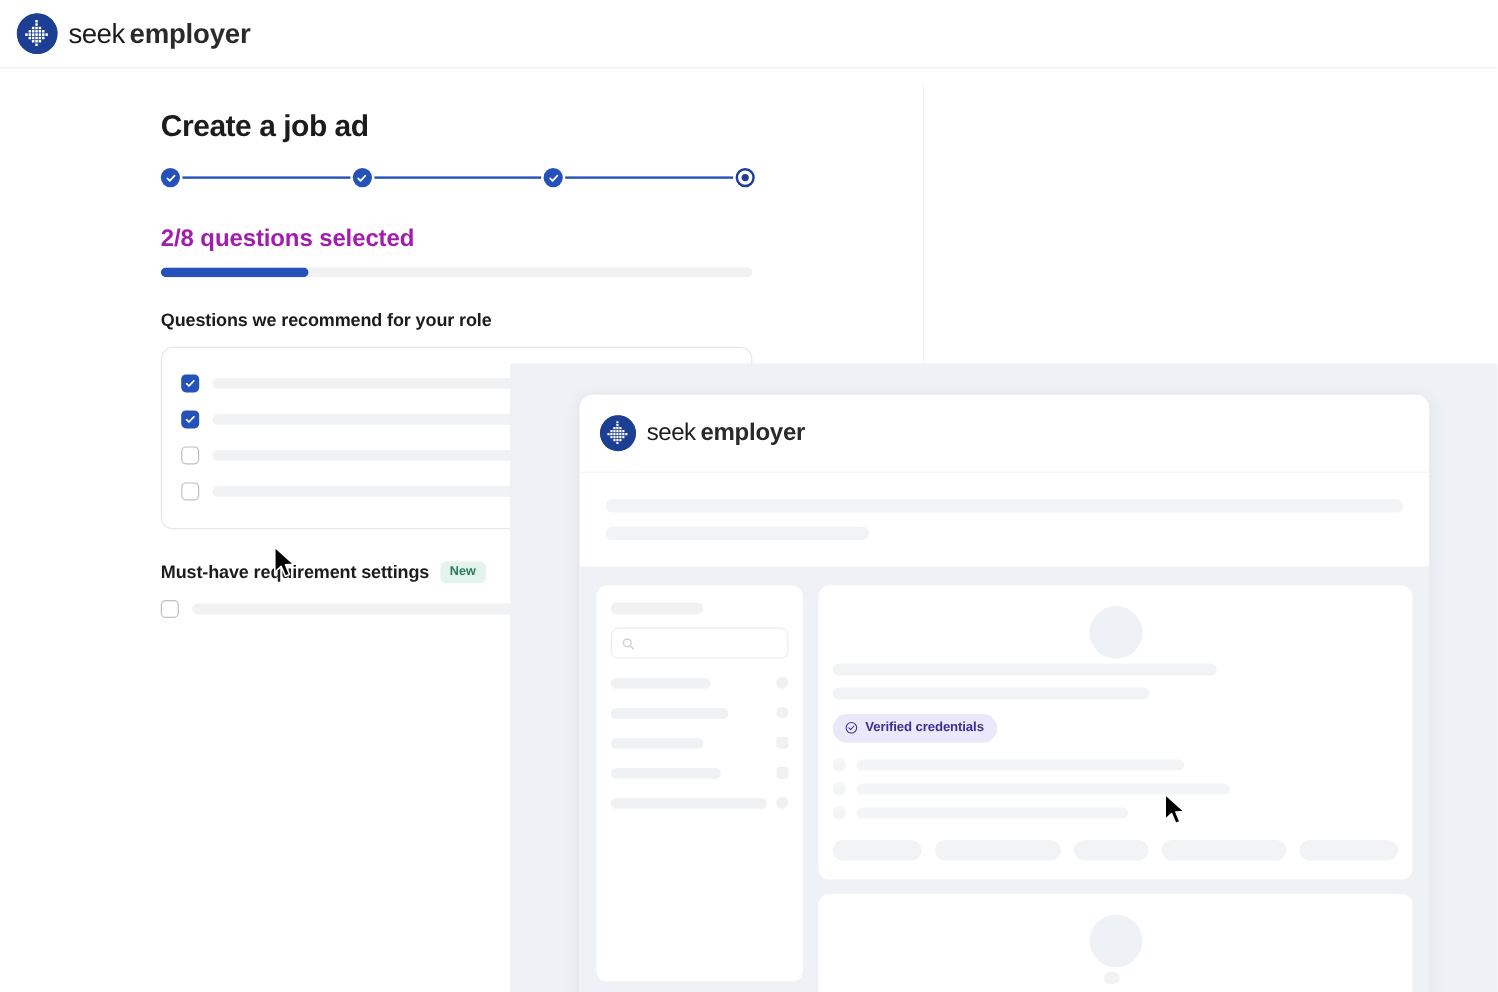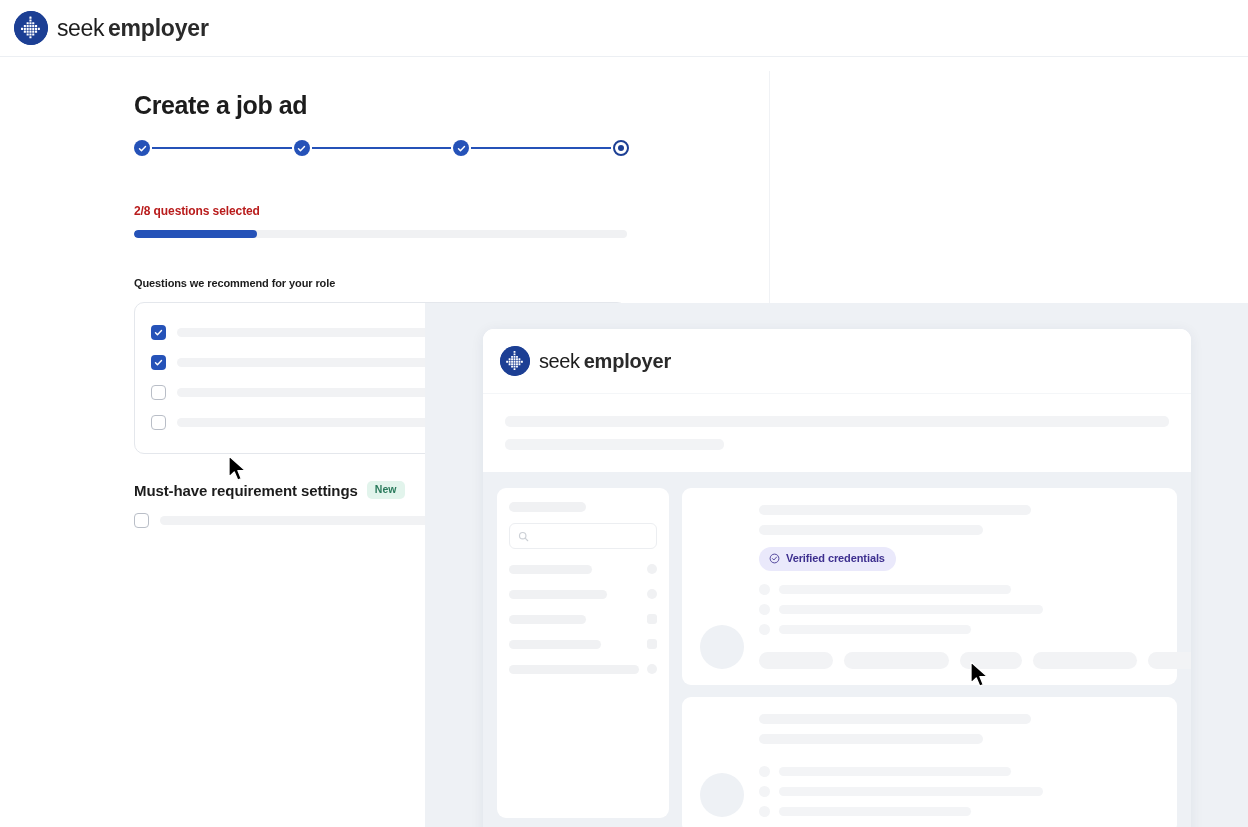--- a/index.html
+++ b/index.html
@@ -115,44 +115,44 @@
   }
   .step-line {
     flex: 1 1 auto;
     height: 1.4px;
     background: #2552b8;
     margin: 0 2px;
   }
 
   
   .sel-label {
-    margin-top: 48px;
-    font-size: 12px;
+    margin-top: 32px;
+    font-size: 20px;
     font-weight: 700;
-    color: #b91c1c;
+    color: #a21caf;
     letter-spacing: -0.1px;
   }
   .progress-track {
     margin-top: 12px;
     width: 493px;
     height: 8px;
     border-radius: 5px;
     background: #f0f1f3;
     overflow: hidden;
   }
   .progress-fill {
     height: 100%;
     border-radius: 5px;
     background: #2552b8;
   }
 
   
   .sec-heading {
-    margin-top: 39px;
-    font-size: 11px;
+    margin-top: 28px;
+    font-size: 15px;
     font-weight: 700;
     color: #1c1c1c;
     letter-spacing: -0.1px;
   }
 
   
   .q-card {
     margin-top: 13px;
     width: 493px;
     border: 1px solid #e4e7ec;
@@ -306,22 +306,23 @@
     gap: 12px;
     min-width: 0;
   }
   .ov-person-card {
     background: #ffffff;
     border-radius: 9px;
     padding: 17px 18px 16px 18px;
   }
   .person-top {
     display: flex;
-    gap: 15px;
-    align-items: flex-end;
+    gap: 4px;
+    align-items: center;
+    flex-direction: column;
   }
   .avatar {
     flex: none;
     width: 44px; height: 44px;
     border-radius: 50%;
     background: #eef1f5;
   }
   .person-lines { flex: 1 1 auto; min-width: 0; }
   .person-lines .skel { background: #f2f3f5; }
 

